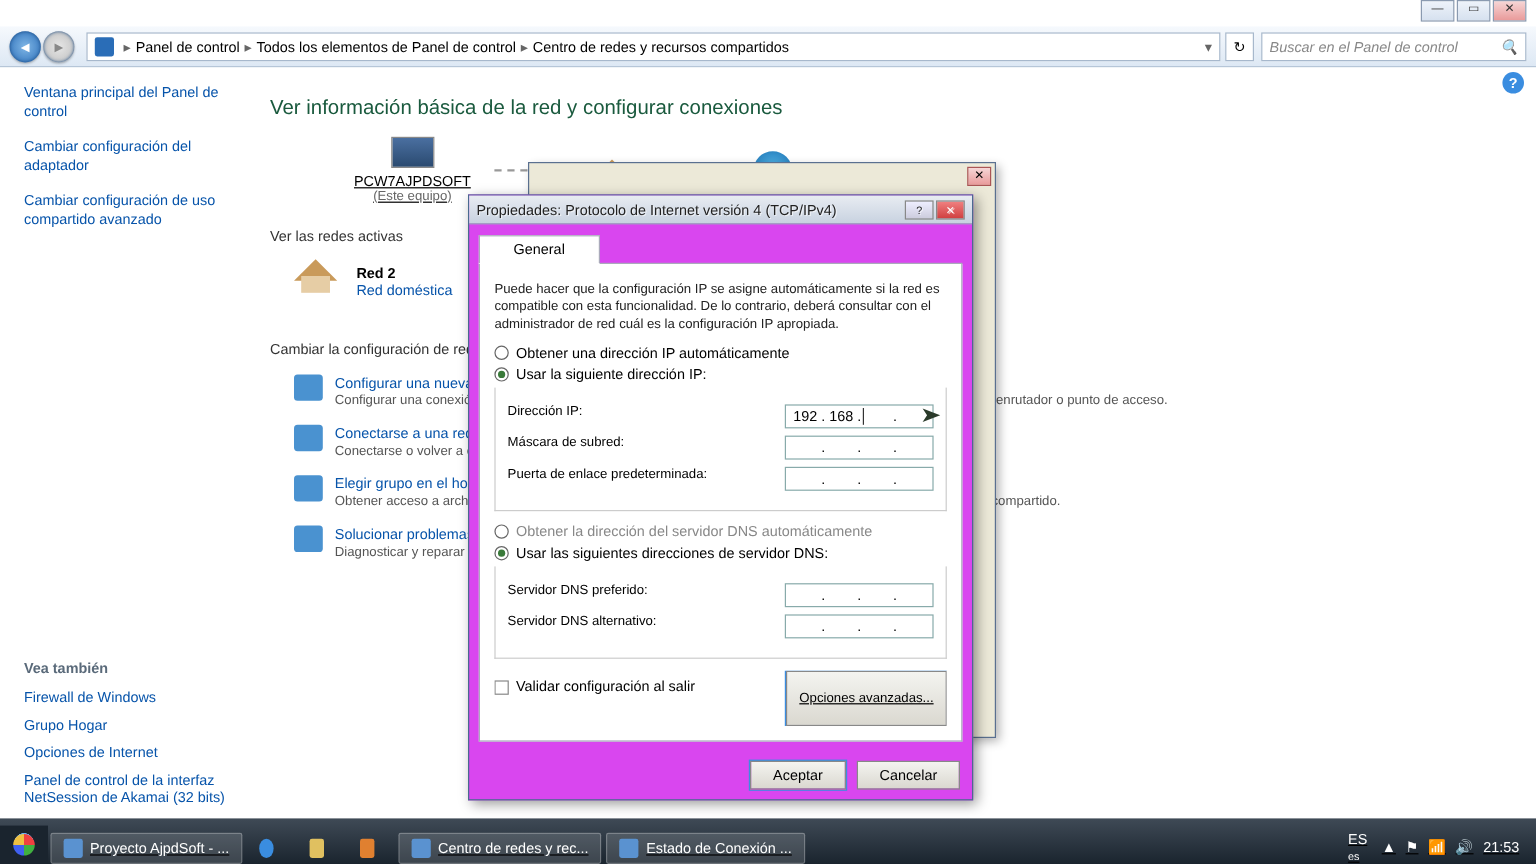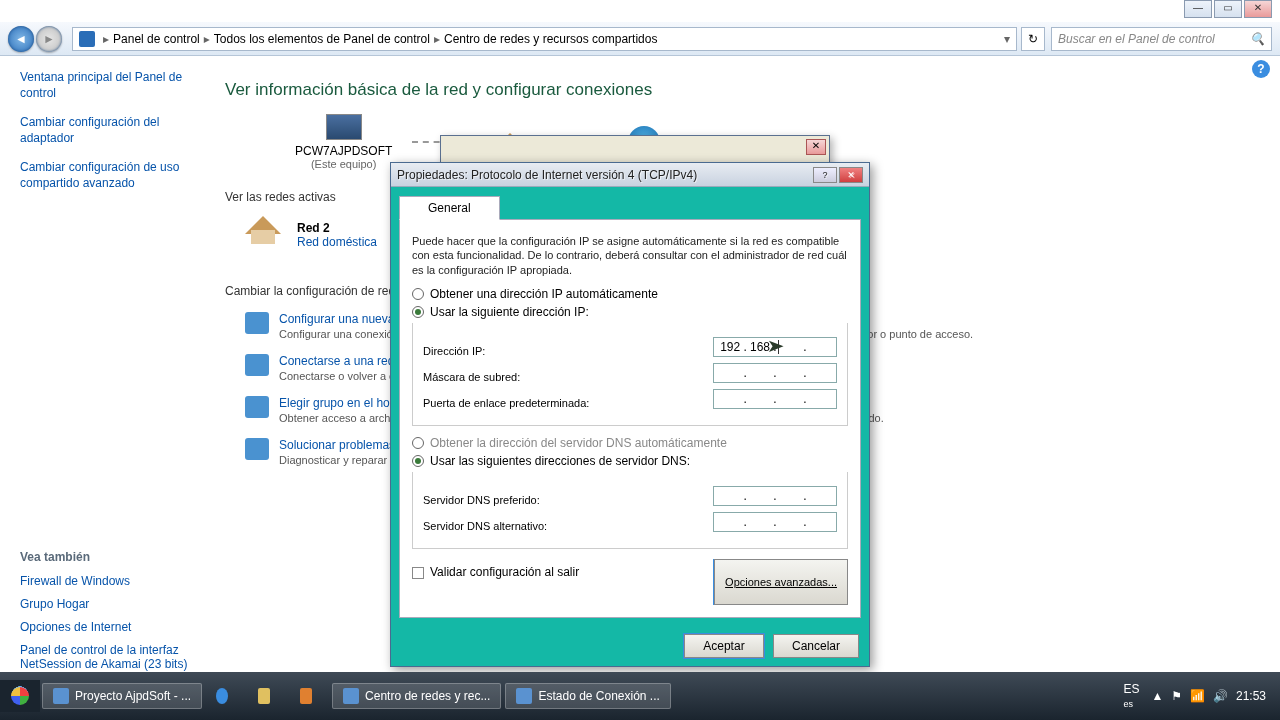--- a/index.html
+++ b/index.html
@@ -28,21 +28,21 @@
 .sidebar { position: absolute; left: 20px; top: 70px; width: 190px; }
 .sidebar .sec a, .sidebar .sec span.lnk { color: #0754aa; text-decoration: none; display: block; margin-bottom: 14px; line-height: 1.3; cursor: pointer; }
 .vea { position: absolute; left: 20px; top: 550px; width: 190px; }
 .vea h4 { color: #5a6a7a; margin-bottom: 10px; }
 .vea a { color: #0754aa; text-decoration: none; display: block; margin-bottom: 9px; cursor: pointer; }
 
 
 .main { position: absolute; left: 225px; top: 80px; right: 10px; }
 .main h2 { color: #1a5a3e; font-size: 17px; font-weight: normal; margin-bottom: 14px; }
 .net-diagram { display: flex; align-items: center; margin-left: 50px; }
-.net-node { text-align: center; margin: 0 20px; font-size: 11px; }
+.net-node { text-align: center; margin: 0 20px; font-size: 11px; text-decoration: underline; }
 .net-node .ic { width: 36px; height: 26px; margin: 0 auto 4px; }
 .monitor { background: linear-gradient(#4a6fa0,#2a4a70); border: 1px solid #888; }
 .house { width: 0; height: 0; border-left: 18px solid transparent; border-right: 18px solid transparent; border-bottom: 18px solid #c99a5a; position: relative; }
 .house::after { content: ""; position: absolute; top: 14px; left: -12px; width: 24px; height: 14px; background: #e6cda5; }
 .globe { width: 32px; height: 32px; border-radius: 50%; background: radial-gradient(#5abff0,#1a6fb0); margin: 0 auto; }
 .line { width: 60px; border-top: 2px dashed #999; }
 .mapa { color: #0754aa; margin-left: 40px; cursor: pointer; }
 .sub { color: #666; font-size: 11px; }
 
 .sec-label { margin-top: 20px; color: #333; }
@@ -55,51 +55,51 @@
 .changecfg { margin-top: 30px; }
 .task { margin-left: 20px; margin-top: 14px; display: flex; }
 .task .ticon { width: 24px; height: 22px; background: #4a92d0; border-radius: 3px; flex-shrink: 0; }
 .task .tbody { margin-left: 10px; }
 .task .tbody a { color: #0754aa; text-decoration: none; }
 .task .tbody .desc { color: #555; font-size: 11px; margin-top: 2px; }
 
 
 .dialog-back { position: absolute; left: 440px; top: 135px; width: 390px; height: 480px; border: 1px solid #5a7090; background: #ece9d8; box-shadow: 3px 3px 8px rgba(0,0,0,.3); }
 .dialog-back .dbclose { position: absolute; top: 3px; right: 3px; width: 20px; height: 16px; background: linear-gradient(#f6d6d6,#e99a9a); border: 1px solid #a55; text-align: center; font-size: 10px; }
-.dialog { position: absolute; left: 390px; top: 162px; width: 480px; border: 1px solid #4a6a90; background: #14b8a6; box-shadow: 3px 3px 10px rgba(0,0,0,.4); }
+.dialog { position: absolute; left: 390px; top: 162px; width: 421px; border: 1px solid #4a6a90; background: #d946ef; box-shadow: 3px 3px 10px rgba(0,0,0,.4); }
 .titlebar { height: 24px; background: linear-gradient(#e8ecf2,#c8d2e0); border-bottom: 1px solid #9ab; display: flex; align-items: center; padding: 0 6px; font-size: 12px; color: #222; text-shadow: 1px 1px 0 rgba(255,255,255,.6); }
 .titlebar .tbtns { margin-left: auto; display: flex; }
 .titlebar .tbtn { width: 24px; height: 16px; border: 1px solid #888; background: linear-gradient(#eef,#ccd); margin-left: 2px; text-align: center; font-size: 9px; line-height: 14px; }
 .titlebar .tbtn.close { background: linear-gradient(#f08080,#d04040); color: #fff; }
 .dialog-body { padding: 8px; }
 .tabrow { border-bottom: 1px solid #aab; }
 .tab { display: inline-block; padding: 4px 28px; border: 1px solid #aab; border-bottom: 1px solid #fff; background: #fff; position: relative; top: 1px; font-size: 12px; }
 .tabcontent { background: #fff; border: 1px solid #aab; border-top: none; padding: 14px 12px 12px; }
 .dlg-text { font-size: 11px; color: #222; margin-bottom: 10px; line-height: 1.3; }
 .radio-row { display: flex; align-items: center; margin: 4px 0; }
 .radio { width: 12px; height: 12px; border-radius: 50%; border: 1px solid #666; margin-right: 6px; display: inline-flex; align-items: center; justify-content: center; }
 .radio.sel::after { content: ""; width: 6px; height: 6px; border-radius: 50%; background: #3a7a3a; }
 .fieldgroup { border: 1px solid #ccc; border-top: none; padding: 8px 10px 10px; margin: 0 0 10px; }
-.field-row { display: flex; align-items: flex-end; margin: 6px 0; gap: 20px; }
+.field-row { display: flex; align-items: flex-start; margin: 6px 0; gap: 20px; }
 .field-row label { flex: 1; font-size: 11px; }
 .ip-input { width: 124px; height: 20px; border: 1px solid #8aa; background: #fff; display: flex; align-items: center; justify-content: center; font-size: 11px; padding: 0 4px; }
 .ip-seg { width: 26px; text-align: center; display: inline-block; }
 .ip-dot { width: 6px; text-align: center; }
 .chk-row { display: flex; align-items: flex-end; margin-top: 6px; }
 .chk { width: 12px; height: 12px; border: 1px solid #888; background: #fff; margin-right: 6px; }
 .adv-btn { float: right; padding: 16px 10px; border: 1px solid #888; background: linear-gradient(#f4f4f0,#dad8d0); font-size: 11px; cursor: pointer; }
 .adv-btn.highlight { box-shadow: 0 0 0 1px #3a8de0; text-decoration: underline; }
 .dlg-buttons { text-align: right; padding: 8px 10px; }
 .dlg-buttons button { padding: 4px 18px; border: 1px solid #888; background: linear-gradient(#f4f4f0,#dad8d0); margin-left: 6px; font-size: 12px; cursor: pointer; }
 .dlg-buttons button.default { box-shadow: 0 0 0 1px #3a8de0; }
 
 .cursor-arrow { position: absolute; left: 768px; top: 335px; font-size: 18px; color: #2a3a2a; transform: scaleX(1.2); }
 
 
-.taskbar { position: absolute; bottom: 0; left: 0; right: 0; height: 48px; background: linear-gradient(#3f4a56,#1a242e); display: flex; align-items: center; }
+.taskbar { position: absolute; bottom: 0; left: 0; right: 0; height: 38px; background: linear-gradient(#3f4a56,#1a242e); display: flex; align-items: flex-end; text-decoration: underline; }
 .start { width: 40px; height: 32px; background: radial-gradient(circle at 50% 45%, #6ab0f0 30%, transparent 31%), #1a242e; position: relative; }
 .start::after { content: ""; position: absolute; left: 11px; top: 7px; width: 18px; height: 18px; border-radius: 50%; background: conic-gradient(#f04040 0 90deg,#40b040 90deg 180deg,#4060f0 180deg 270deg,#f0c040 270deg 360deg); }
 .tb-item { height: 26px; padding: 0 10px; margin: 0 2px; border-radius: 2px; color: #fff; display: flex; align-items: center; font-size: 12px; }
 .tb-item.pinned { width: 38px; justify-content: center; }
 .tb-item.active { background: rgba(255,255,255,.15); border: 1px solid rgba(255,255,255,.25); }
 .tb-item .ticon2 { width: 16px; height: 16px; background: #5a92d0; border-radius: 2px; margin-right: 6px; }
 .tray { margin-left: auto; display: flex; align-items: center; color: #fff; font-size: 11px; padding-right: 10px; }
 .tray span { margin: 0 4px; }
 </style>
 </head>
@@ -138,21 +138,21 @@
     <span class="lnk">Ventana principal del Panel de control</span>
     <span class="lnk">Cambiar configuración del adaptador</span>
     <span class="lnk">Cambiar configuración de uso compartido avanzado</span>
   </div>
 </div>
 <div class="vea">
   <h4>Vea también</h4>
   <a>Firewall de Windows</a>
   <a>Grupo Hogar</a>
   <a>Opciones de Internet</a>
-  <a>Panel de control de la interfaz NetSession de Akamai (23 bits)</a>
+  <a>Panel de control de la interfaz NetSession de Akamai (32 bits)</a>
 </div>
 
 <div class="main">
   <h2>Ver información básica de la red y configurar conexiones</h2>
   <div class="net-diagram">
     <div class="net-node">
       <div class="ic monitor"></div>
       <div>PCW7AJPDSOFT</div>
       <div class="sub">(Este equipo)</div>
     </div>

